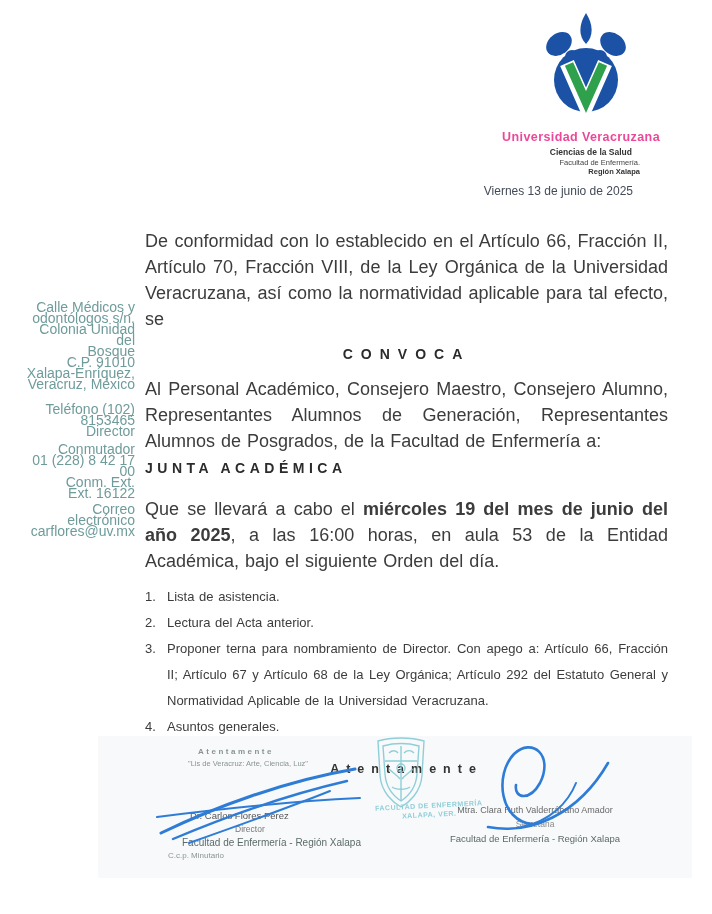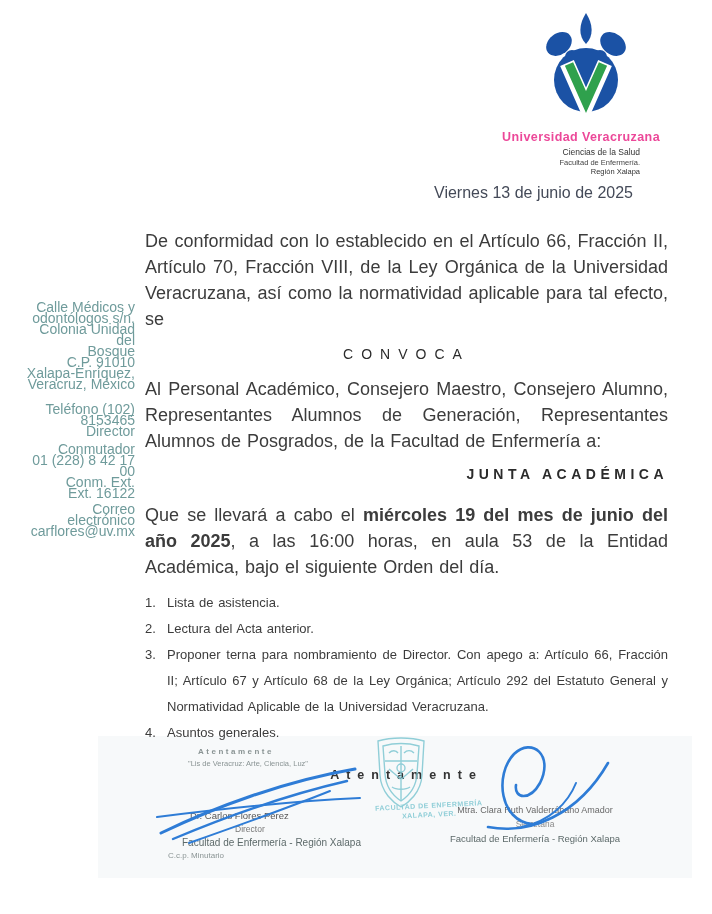--- a/index.html
+++ b/index.html
@@ -12,38 +12,38 @@
   body{width:712px;height:914px;position:relative;overflow:hidden;
        font-family:"Liberation Sans", sans-serif;color:var(--body-text);}
   .page{position:absolute;inset:0;background:#fff;}
   .sig-band{position:absolute;left:98px;top:736px;width:594px;height:142px;background:#f7f9fa;}
 
   
   .header{position:absolute;top:0;left:0;right:0;height:210px;}
   .logo{position:absolute;top:12px;right:76px;width:100px;height:118px;}
   .u-name{position:absolute;top:130px;right:52px;font-size:12.5px;font-weight:bold;
           color:#ec4899;letter-spacing:.4px;}
-  .u-area{position:absolute;top:147px;right:72px;font-size:8.5px;font-weight:normal;color:#333;}
+  .u-area{position:absolute;top:147px;right:80px;font-size:8.5px;font-weight:bold;color:#333;}
   .u-fac{position:absolute;top:158px;right:72px;font-size:7.5px;color:#444;}
-  .u-reg{position:absolute;top:167px;right:72px;font-size:7.5px;font-weight:normal;color:#333;}
-  .date{position:absolute;top:184px;right:79px;font-size:16px;color:var(--date-text);}
+  .u-reg{position:absolute;top:167px;right:72px;font-size:7.5px;font-weight:bold;color:#333;}
+  .date{position:absolute;top:184px;right:79px;font-size:12px;color:var(--date-text);}
 
   
   .sidebar{position:absolute;left:25px;top:0;width:110px;height:914px;}
   .side-block{position:absolute;right:0;width:110px;text-align:right;font-size:14px;
               line-height:11px;color:var(--sidebar-text);white-space:pre-line;}
   .sb-addr{top:302px;} .sb-phone{top:404px;} .sb-conm{top:444px;text-align:right;}
   .sb-ext{top:477px;} .sb-mail{top:504px;}
 
   
   .content{position:absolute;left:145px;right:44px;top:228px;}
   .para{font-size:18px;line-height:26px;text-align:justify;color:var(--body-text);word-spacing:1px;}
-  .h-convoca{margin-top:14px;margin-bottom:14px;text-align:center;font-size:14px;font-weight:normal;
+  .h-convoca{margin-top:14px;margin-bottom:14px;text-align:center;font-size:14px;font-weight:bold;
              letter-spacing:8px;color:var(--heading-text);}
-  .h-junta{margin-top:12px;margin-bottom:20px;text-align:right;font-size:14px;font-weight:bold;
+  .h-junta{margin-top:6px;margin-bottom:20px;text-align:left;font-size:14px;font-weight:bold;
            letter-spacing:4.5px;color:var(--heading-text);}
   .agenda{margin-top:10px;}
   .agenda-item{display:flex;font-size:13px;line-height:26px;color:var(--body-text);}
   .agenda-num{width:22px;flex:0 0 22px;}
   .agenda-text{flex:1;text-align:justify;word-spacing:1px;}
   .h-atenta{margin-top:22px;text-align:center;font-size:12.5px;font-weight:bold;
             letter-spacing:7px;color:#333;}
 
   
   .sig-area{position:absolute;left:0;top:735px;width:712px;height:160px;}

